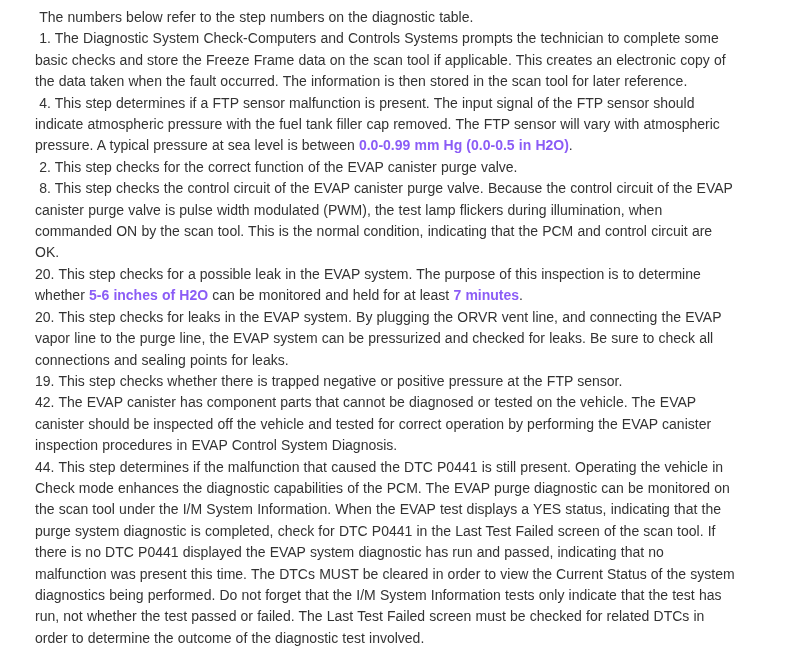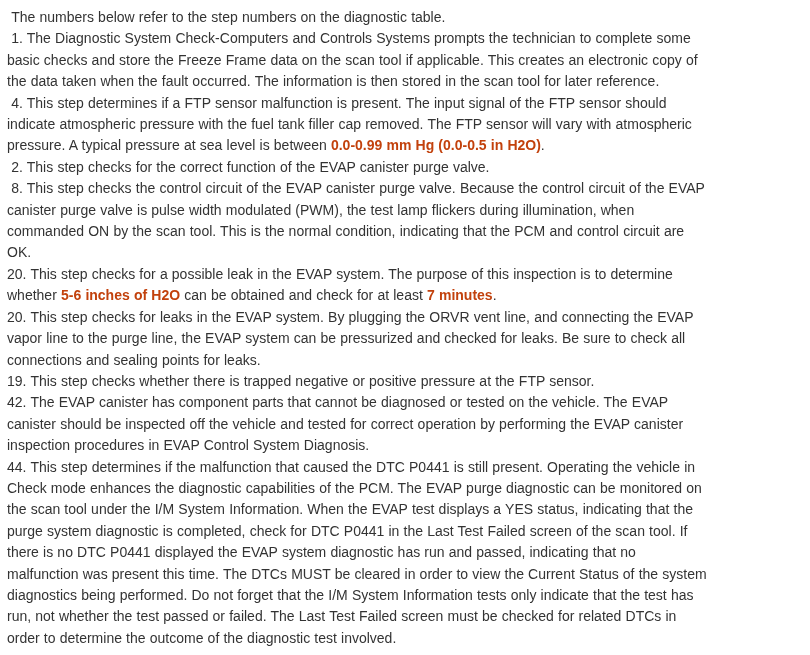--- a/index.html
+++ b/index.html
@@ -13,39 +13,40 @@
     overflow: hidden;
     font-family: "Liberation Sans", "DejaVu Sans", sans-serif;
   }
   .doc {
     box-sizing: border-box;
     width: 723px;
     padding: 7px 14px 0 7px;
     color: #333333;
     font-size: 14px;
     line-height: 21.4px;
+    margin-left: 28px;
   }
   .doc p {
     margin: 0;
     padding: 0;
     white-space: pre-wrap;       
     word-spacing: 0.02em;
   }
   .doc b {
     font-weight: 700;
-    color: #c2410c;
+    color: #8b5cf6;
   }
 </style>
 </head>
 <body>
 
 <div class="doc" id="doc-body">
     <p><span> The numbers below refer to the step numbers on the diagnostic table.</span></p>
     <p><span> 1. The Diagnostic System Check-Computers and Controls Systems prompts the technician to complete some basic checks and store the Freeze Frame data on the scan tool if applicable. This creates an electronic copy of the data taken when the fault occurred. The information is then stored in the scan tool for later reference.</span></p>
     <p><span> 4. This step determines if a FTP sensor malfunction is present. The input signal of the FTP sensor should indicate atmospheric pressure with the fuel tank filler cap removed. The FTP sensor will vary with atmospheric pressure. A typical pressure at sea level is between </span><b>0.0-0.99 mm Hg (0.0-0.5 in H2O)</b><span>.</span></p>
     <p><span> 2. This step checks for the correct function of the EVAP canister purge valve.</span></p>
     <p><span> 8. This step checks the control circuit of the EVAP canister purge valve. Because the control circuit of the EVAP canister purge valve is pulse width modulated (PWM), the test lamp flickers during illumination, when commanded ON by the scan tool. This is the normal condition, indicating that the PCM and control circuit are OK.</span></p>
-    <p><span>20. This step checks for a possible leak in the EVAP system. The purpose of this inspection is to determine whether </span><b>5-6 inches of H2O</b><span> can be obtained and check for at least </span><b>7 minutes</b><span>.</span></p>
+    <p><span>20. This step checks for a possible leak in the EVAP system. The purpose of this inspection is to determine whether </span><b>5-6 inches of H2O</b><span> can be monitored and held for at least </span><b>7 minutes</b><span>.</span></p>
     <p><span>20. This step checks for leaks in the EVAP system. By plugging the ORVR vent line, and connecting the EVAP vapor line to the purge line, the EVAP system can be pressurized and checked for leaks. Be sure to check all connections and sealing points for leaks.</span></p>
     <p><span>19. This step checks whether there is trapped negative or positive pressure at the FTP sensor.</span></p>
     <p><span>42. The EVAP canister has component parts that cannot be diagnosed or tested on the vehicle. The EVAP canister should be inspected off the vehicle and tested for correct operation by performing the EVAP canister inspection procedures in EVAP Control System Diagnosis.</span></p>
     <p><span>44. This step determines if the malfunction that caused the DTC P0441 is still present. Operating the vehicle in Check mode enhances the diagnostic capabilities of the PCM. The EVAP purge diagnostic can be monitored on the scan tool under the I/M System Information. When the EVAP test displays a YES status, indicating that the purge system diagnostic is completed, check for DTC P0441 in the Last Test Failed screen of the scan tool. If there is no DTC P0441 displayed the EVAP system diagnostic has run and passed, indicating that no malfunction was present this time. The DTCs MUST be cleared in order to view the Current Status of the system diagnostics being performed. Do not forget that the I/M System Information tests only indicate that the test has run, not whether the test passed or failed. The Last Test Failed screen must be checked for related DTCs in order to determine the outcome of the diagnostic test involved.</span></p>
   </div>
 
 </body></html>

